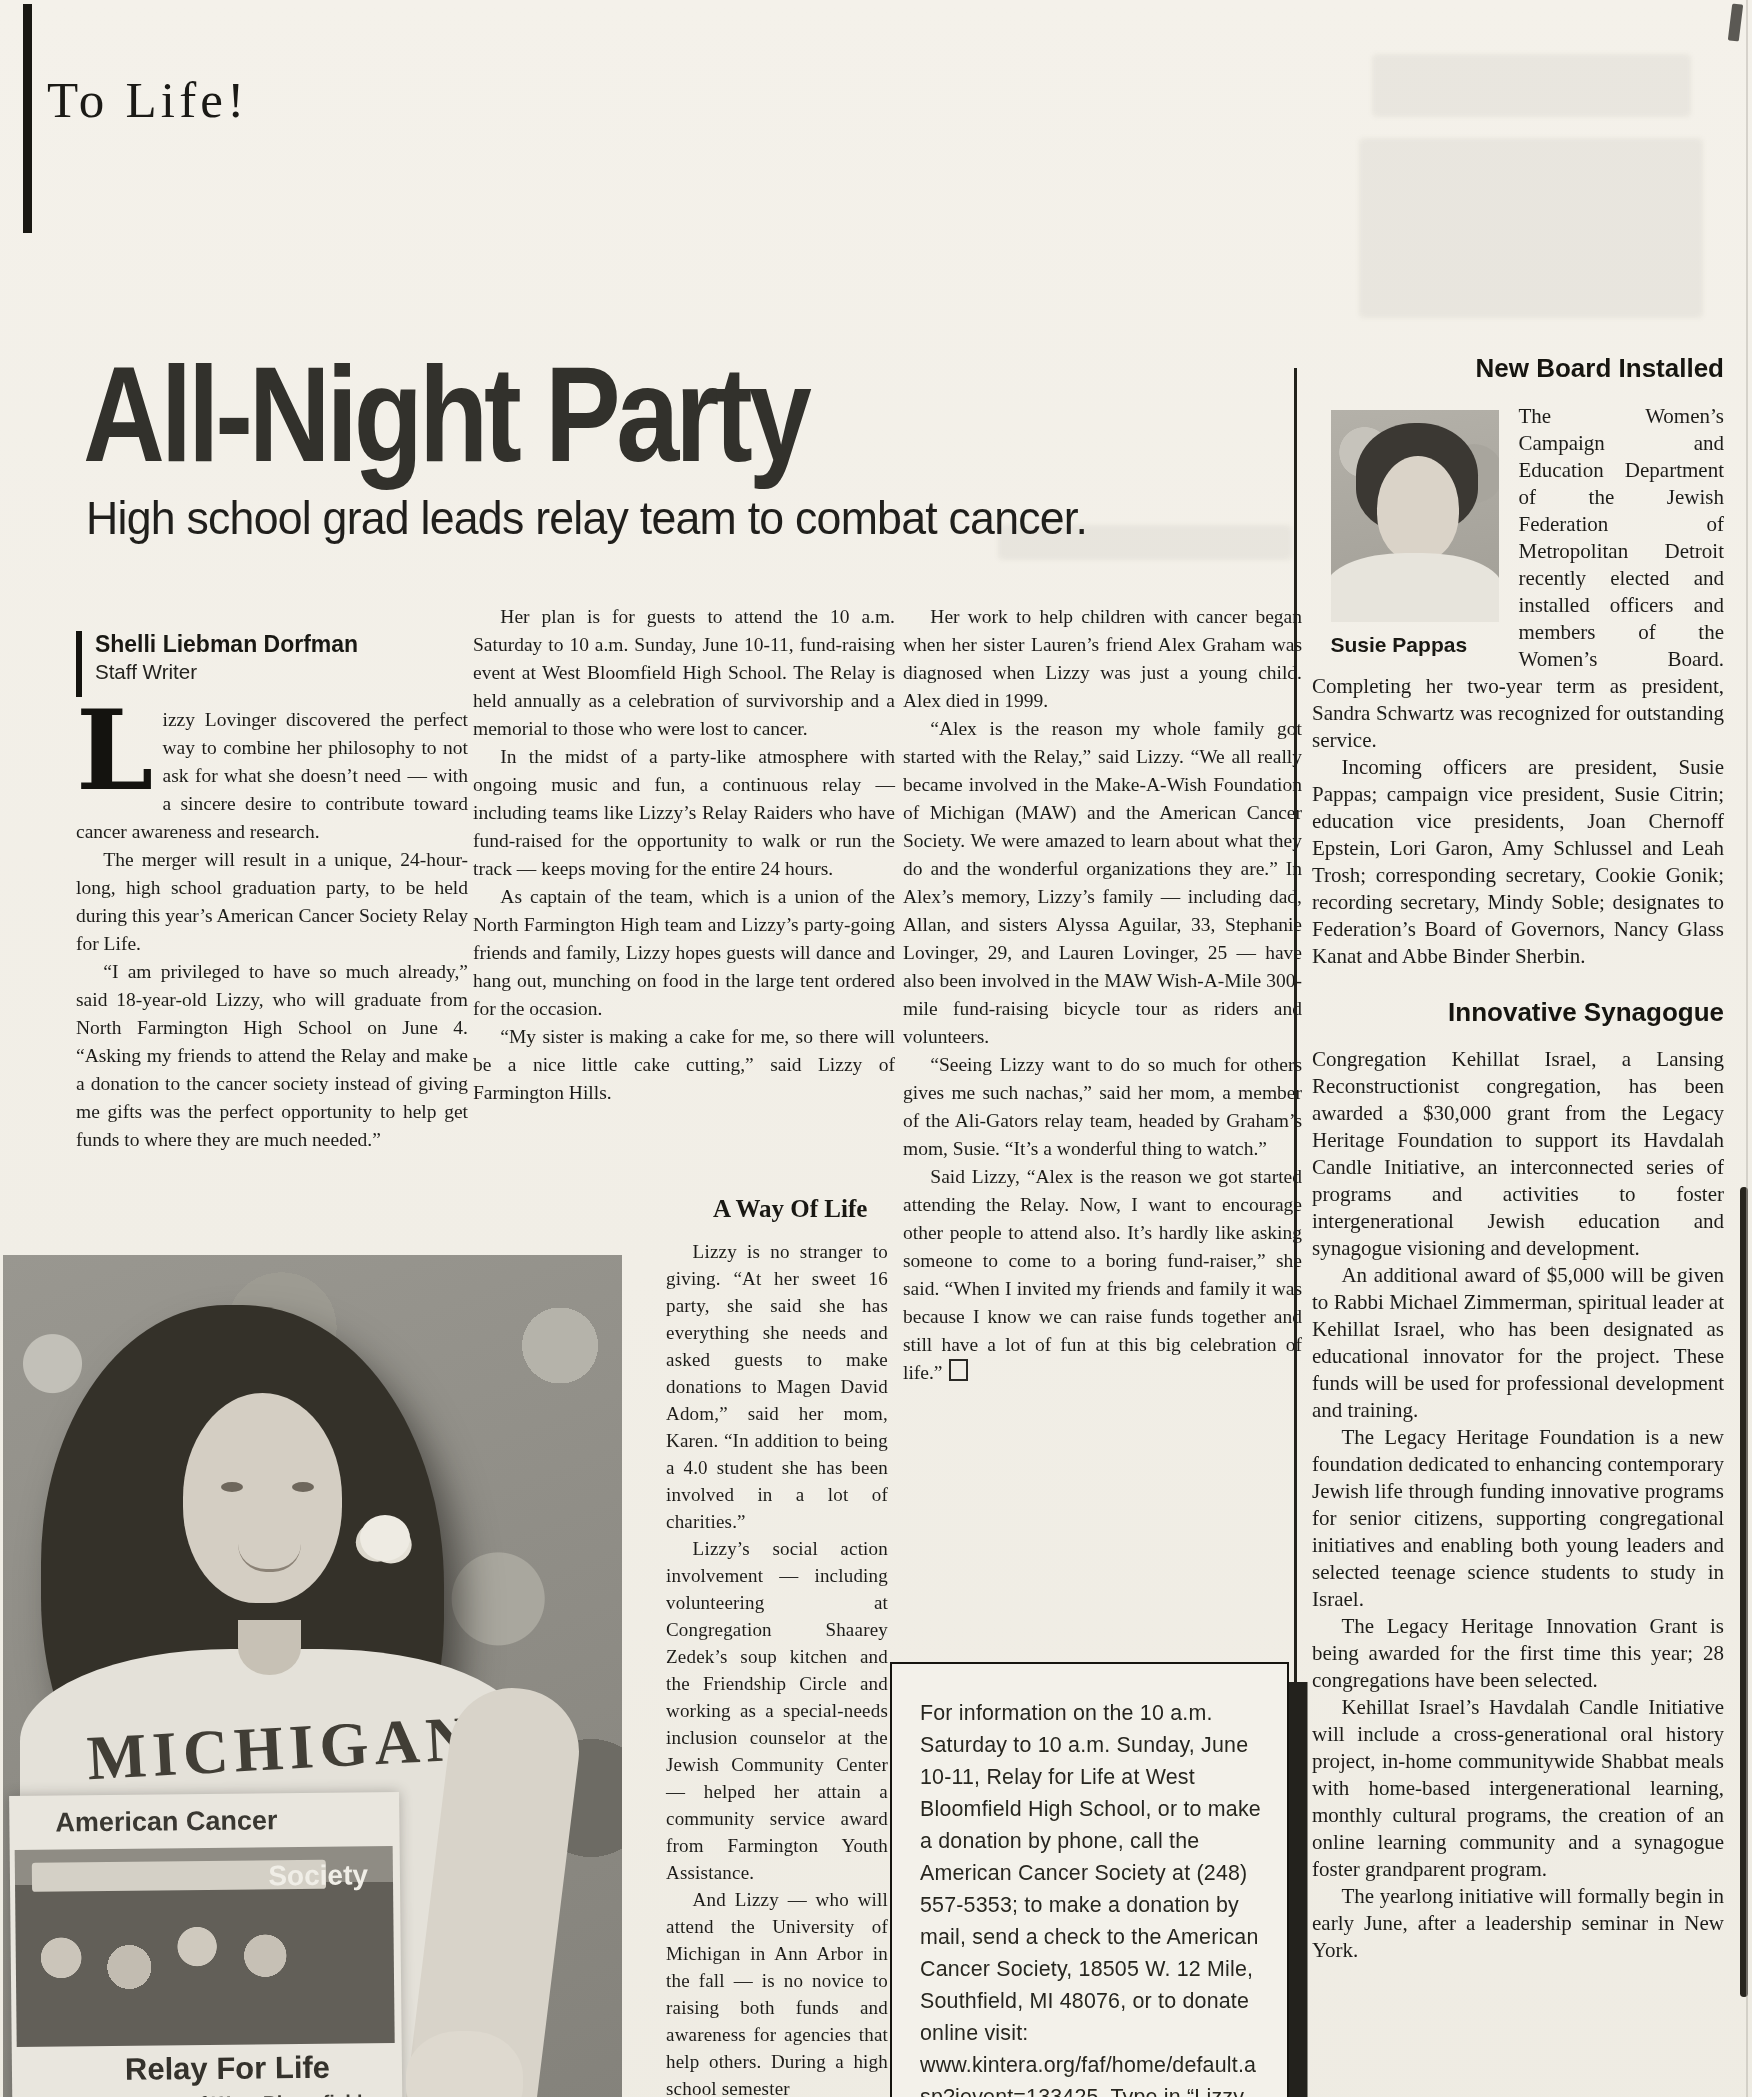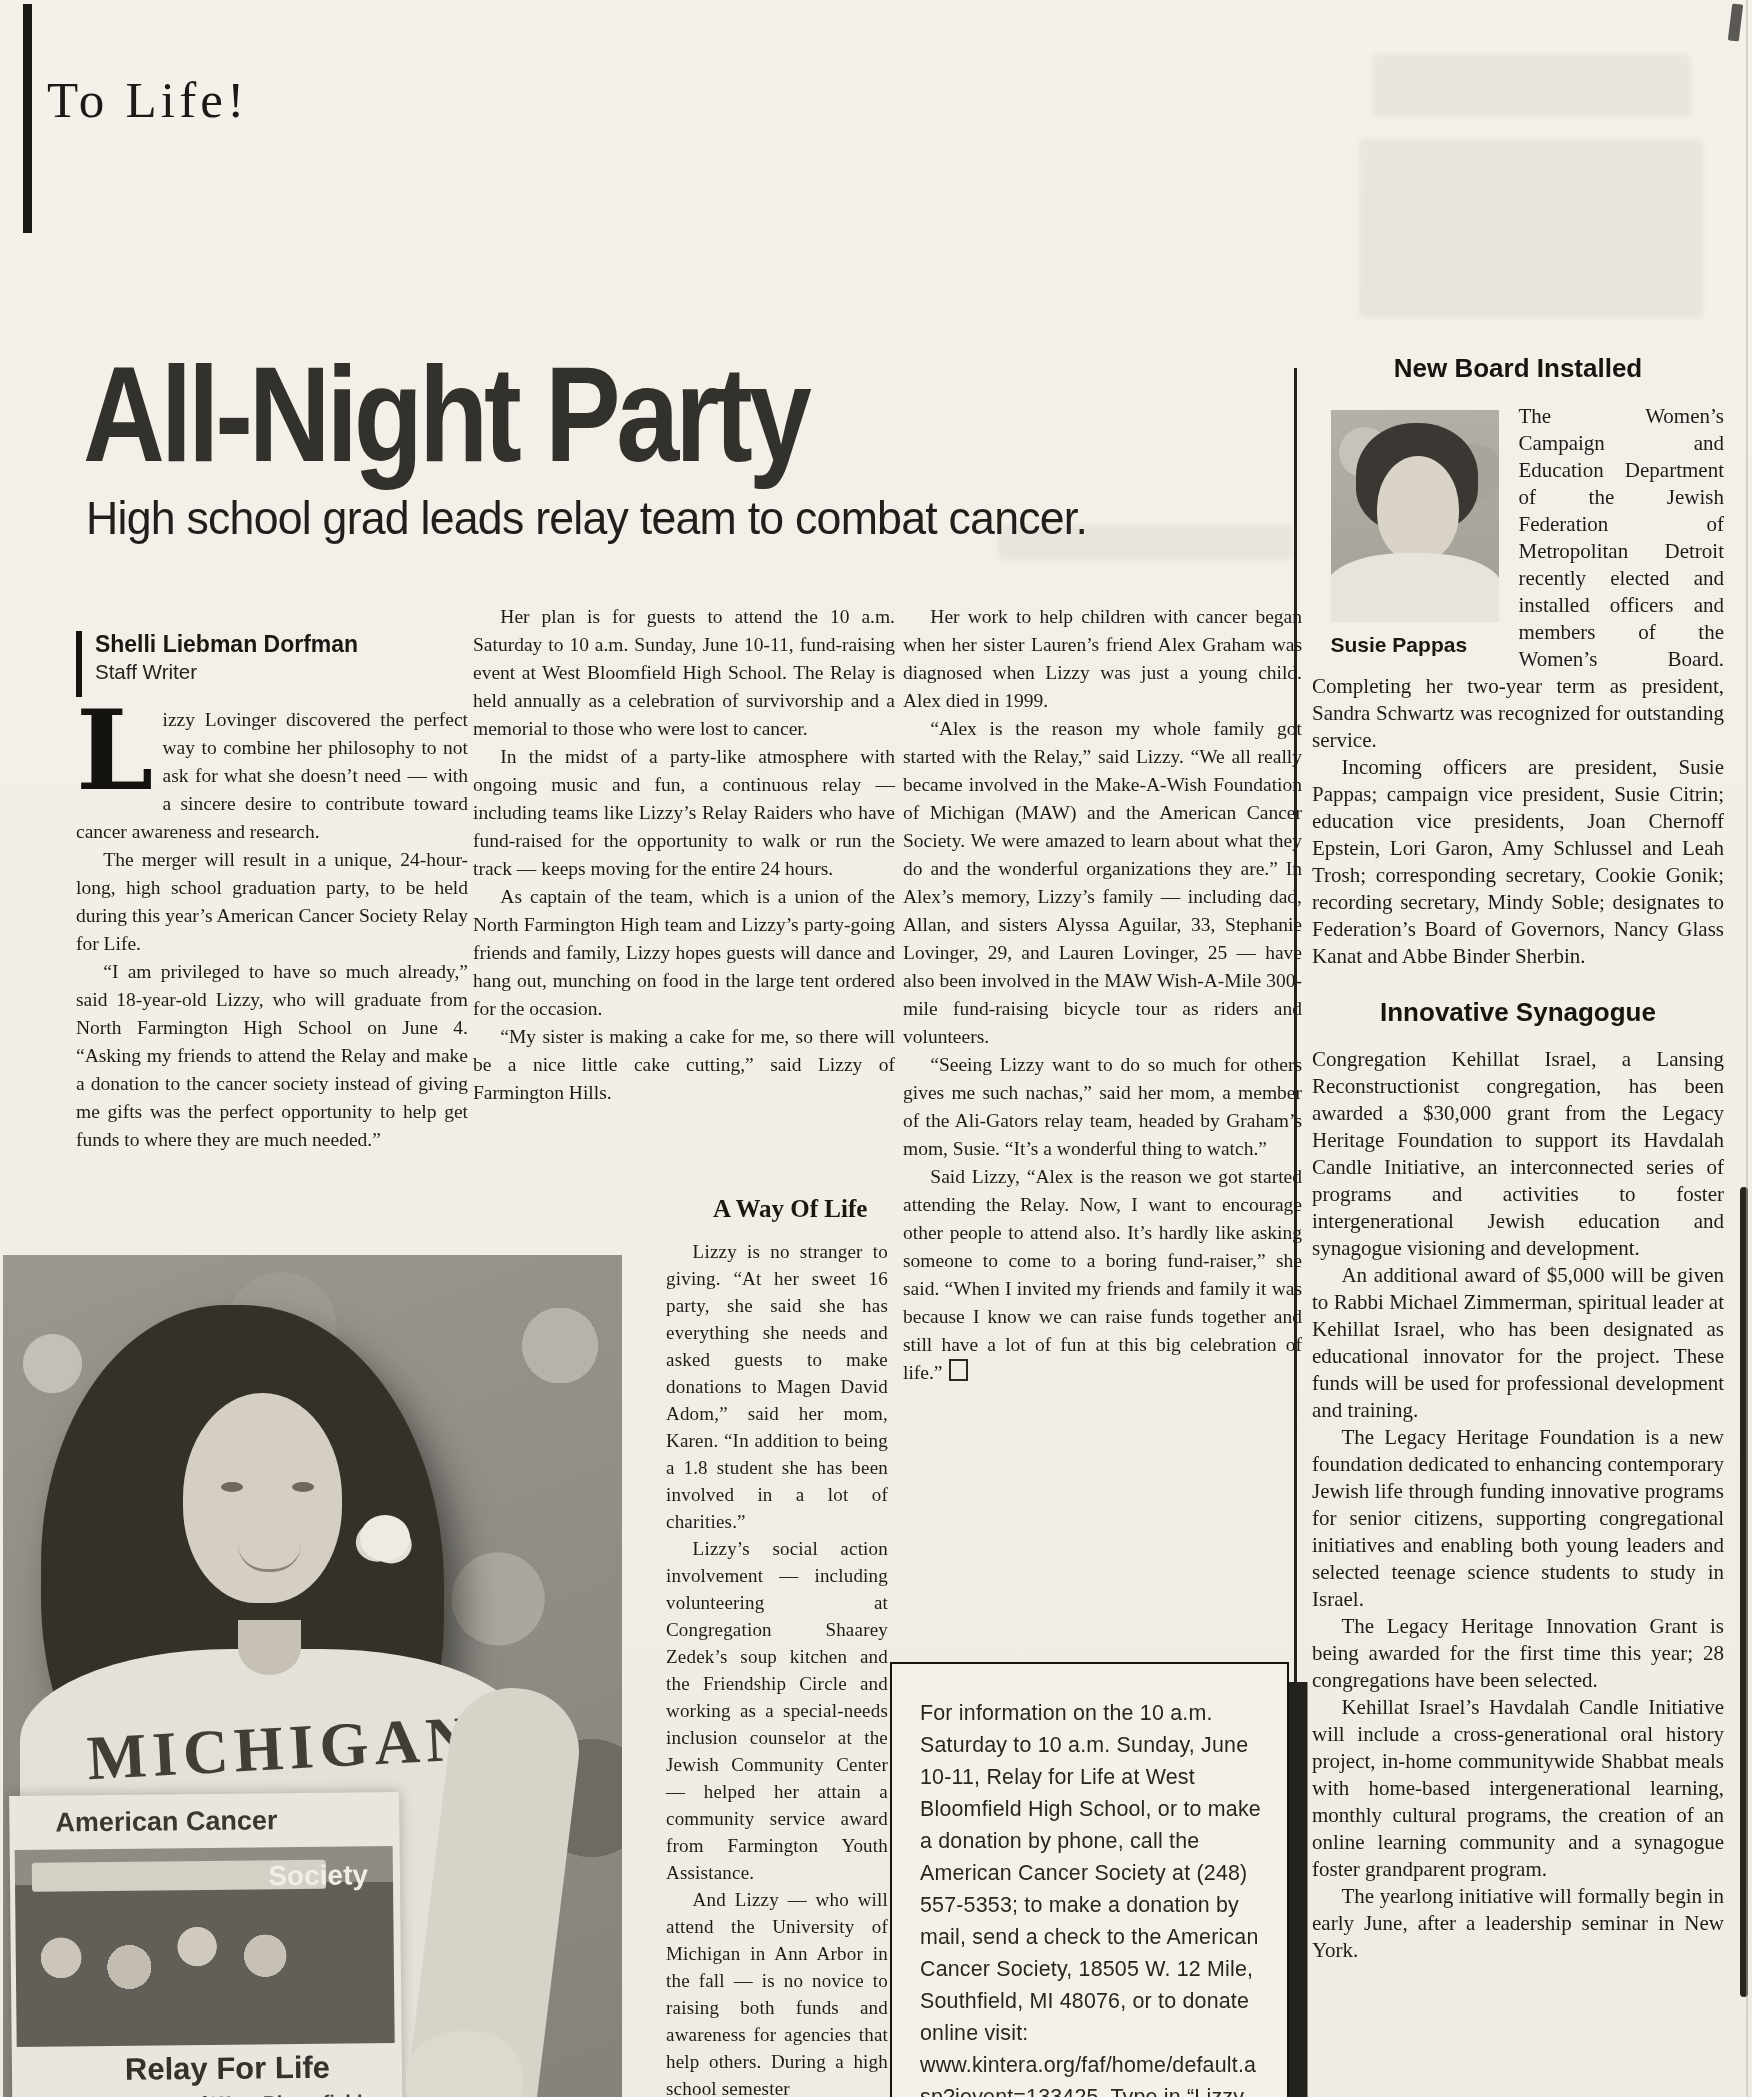--- a/index.html
+++ b/index.html
@@ -87,21 +87,21 @@
   .sign-t4{left:176px;top:299px;font-family:"Liberation Sans","DejaVu Sans",sans-serif;font-weight:700;
            font-size:19.3px;color:#3b3933;}
   
   .infobox{position:absolute;left:890px;top:1662px;width:399px;background:#f3f1ea;border:2.9px solid #15140f;
            box-shadow:18.5px 20px 0 0 #23221d;box-sizing:border-box;padding:33px 24px 26px 28px;}
   .infobox p{margin:0;font-family:"Liberation Sans","DejaVu Sans",sans-serif;font-size:21.4px;line-height:32px;
              color:#27261f;letter-spacing:0.2px;word-break:break-word;}
   
   .sidebar{position:absolute;left:1312px;top:353px;width:412px;text-align:justify;}
   .sidebar h3{margin:0 0 19.3px 0;font-family:"Liberation Sans","DejaVu Sans",sans-serif;font-size:26px;
-              font-weight:700;color:#161510;text-align:center;}
+              font-weight:700;color:#161510;text-align:right;}
   .sidebar p{margin:0;font-size:21px;line-height:27px;}
   .sidebar p.indent{text-indent:1.4em;}
   .sb-h2{margin:27px 0 17.6px 0 !important;}
   .sb-figure{float:left;width:172px;margin:6.7px 16px 3.4px 18.5px;}
   .sb-photo{position:relative;width:168px;height:212px;overflow:hidden;background:
       radial-gradient(circle at 20% 20%,#c6c3bb 0 25px,rgba(0,0,0,0) 25.6px),
       radial-gradient(circle at 85% 30%,#a8a59d 0 29px,rgba(0,0,0,0) 30px),
       linear-gradient(170deg,#b4b1a9 0%,#a19e96 100%);}
   .sb-photo div{position:absolute;}
   .sp-hair{left:25px;top:12.6px;width:122px;height:109px;background:#3b3833;border-radius:48% 48% 40% 40%;}
@@ -147,21 +147,21 @@
   <div class="col col2">
     <p class="indent">Her plan is for guests to attend the 10 a.m. Saturday to 10 a.m. Sunday, June 10-11, fund-raising event at West Bloomfield High School. The Relay is held annually as a celebration of survivorship and a memorial to those who were lost to cancer.</p>
     <p class="indent">In the midst of a party-like atmosphere with ongoing music and fun, a continuous relay — including teams like Lizzy’s Relay Raiders who have fund-raised for the opportunity to walk or run the track — keeps moving for the entire 24 hours.</p>
     <p class="indent">As captain of the team, which is a union of the North Farmington High team and Lizzy’s party-going friends and family, Lizzy hopes guests will dance and hang out, munching on food in the large tent ordered for the occasion.</p>
     <p class="indent">“My sister is making a cake for me, so there will be a nice little cake cutting,” said Lizzy of Farmington Hills.</p>
   </div>
 
   <h3 class="subhead way">A Way Of Life</h3>
 
   <div class="col col2b">
-    <p class="indent">Lizzy is no stranger to giving. “At her sweet 16 party, she said she has everything she needs and asked guests to make donations to Magen David Adom,” said her mom, Karen. “In addition to being a 1.8 student she has been involved in a lot of charities.”</p>
+    <p class="indent">Lizzy is no stranger to giving. “At her sweet 16 party, she said she has everything she needs and asked guests to make donations to Magen David Adom,” said her mom, Karen. “In addition to being a 4.0 student she has been involved in a lot of charities.”</p>
     <p class="indent">Lizzy’s social action involvement — including volunteering at Congregation Shaarey Zedek’s soup kitchen and the Friendship Circle and working as a special-needs inclusion counselor at the Jewish Community Center — helped her attain a community service award from Farmington Youth Assistance.</p>
     <p class="indent">And Lizzy — who will attend the University of Michigan in Ann Arbor in the fall — is no novice to raising both funds and awareness for agencies that help others. During a high school semester</p>
   </div>
 
   <div class="col col3">
     <p class="indent">Her work to help children with cancer began when her sister Lauren’s friend Alex Graham was diagnosed when Lizzy was just a young child. Alex died in 1999.</p>
     <p class="indent">“Alex is the reason my whole family got started with the Relay,” said Lizzy. “We all really became involved in the Make-A-Wish Foundation of Michigan (MAW) and the American Cancer Society. We were amazed to learn about what they do and the wonderful organizations they are.” In Alex’s memory, Lizzy’s family — including dad, Allan, and sisters Alyssa Aguilar, 33, Stephanie Lovinger, 29, and Lauren Lovinger, 25 — have also been involved in the MAW Wish-A-Mile 300-mile fund-raising bicycle tour as riders and volunteers.</p>
     <p class="indent">“Seeing Lizzy want to do so much for others gives me such nachas,” said her mom, a member of the Ali-Gators relay team, headed by Graham’s mom, Susie. “It’s a wonderful thing to watch.”</p>
     <p class="indent"><span>Said Lizzy, “Alex is the reason we got started attending the Relay. Now, I want to encourage other people to attend also. It’s hardly like asking someone to come to a boring fund-raiser,” she said. “When I invited my friends and family it was because I know we can raise funds together and still have a lot of fun at this big celebration of life.”</span><span class="endmark"></span></p>
   </div>

